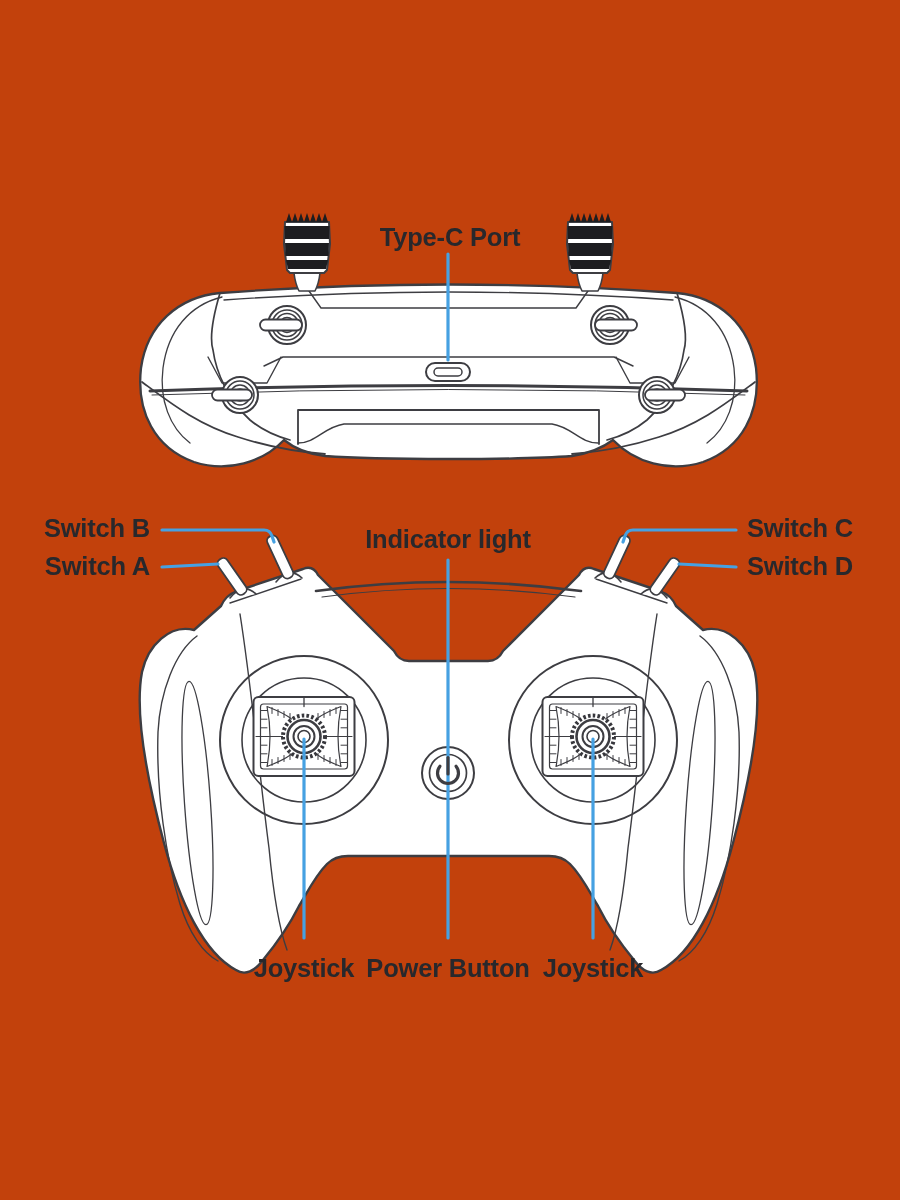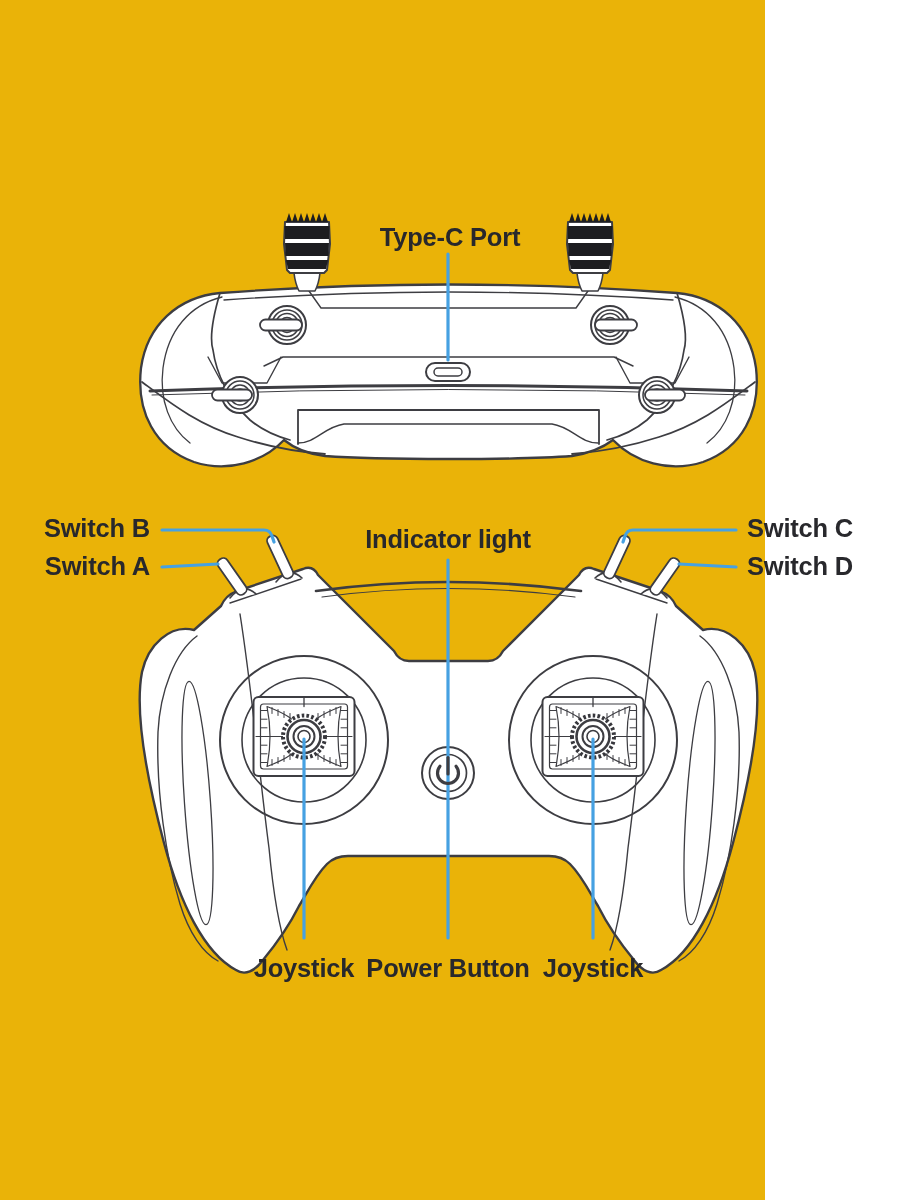--- a/index.html
+++ b/index.html
@@ -1,21 +1,21 @@
 <!DOCTYPE html>
 <html><head>
 <meta charset="utf-8">
 <style>
   html,body{margin:0;padding:0;}
   body{
     width:900px;height:1200px;background:#ffffff;
     font-family:"Liberation Sans", sans-serif;
     overflow:hidden;
   }
-  .stage{position:relative;width:765px;height:1200px;background:#eab308;}
+  .stage{position:relative;width:900px;height:1200px;background:#c2410c;}
   svg{display:block;}
   svg text{
     font-family:"Liberation Sans", sans-serif;
     font-size:25.5px;font-weight:600;letter-spacing:-0.2px;
     fill:#28282c;
   }
   .ln{stroke:#3d3d42;fill:none;stroke-linecap:round;stroke-linejoin:round;}
   .fw{fill:#ffffff;}
   .blue{stroke:#46a1e2;stroke-width:3.2;fill:none;stroke-linecap:round;stroke-linejoin:round;}
   .dark{fill:#1d1d20;stroke:none;}

